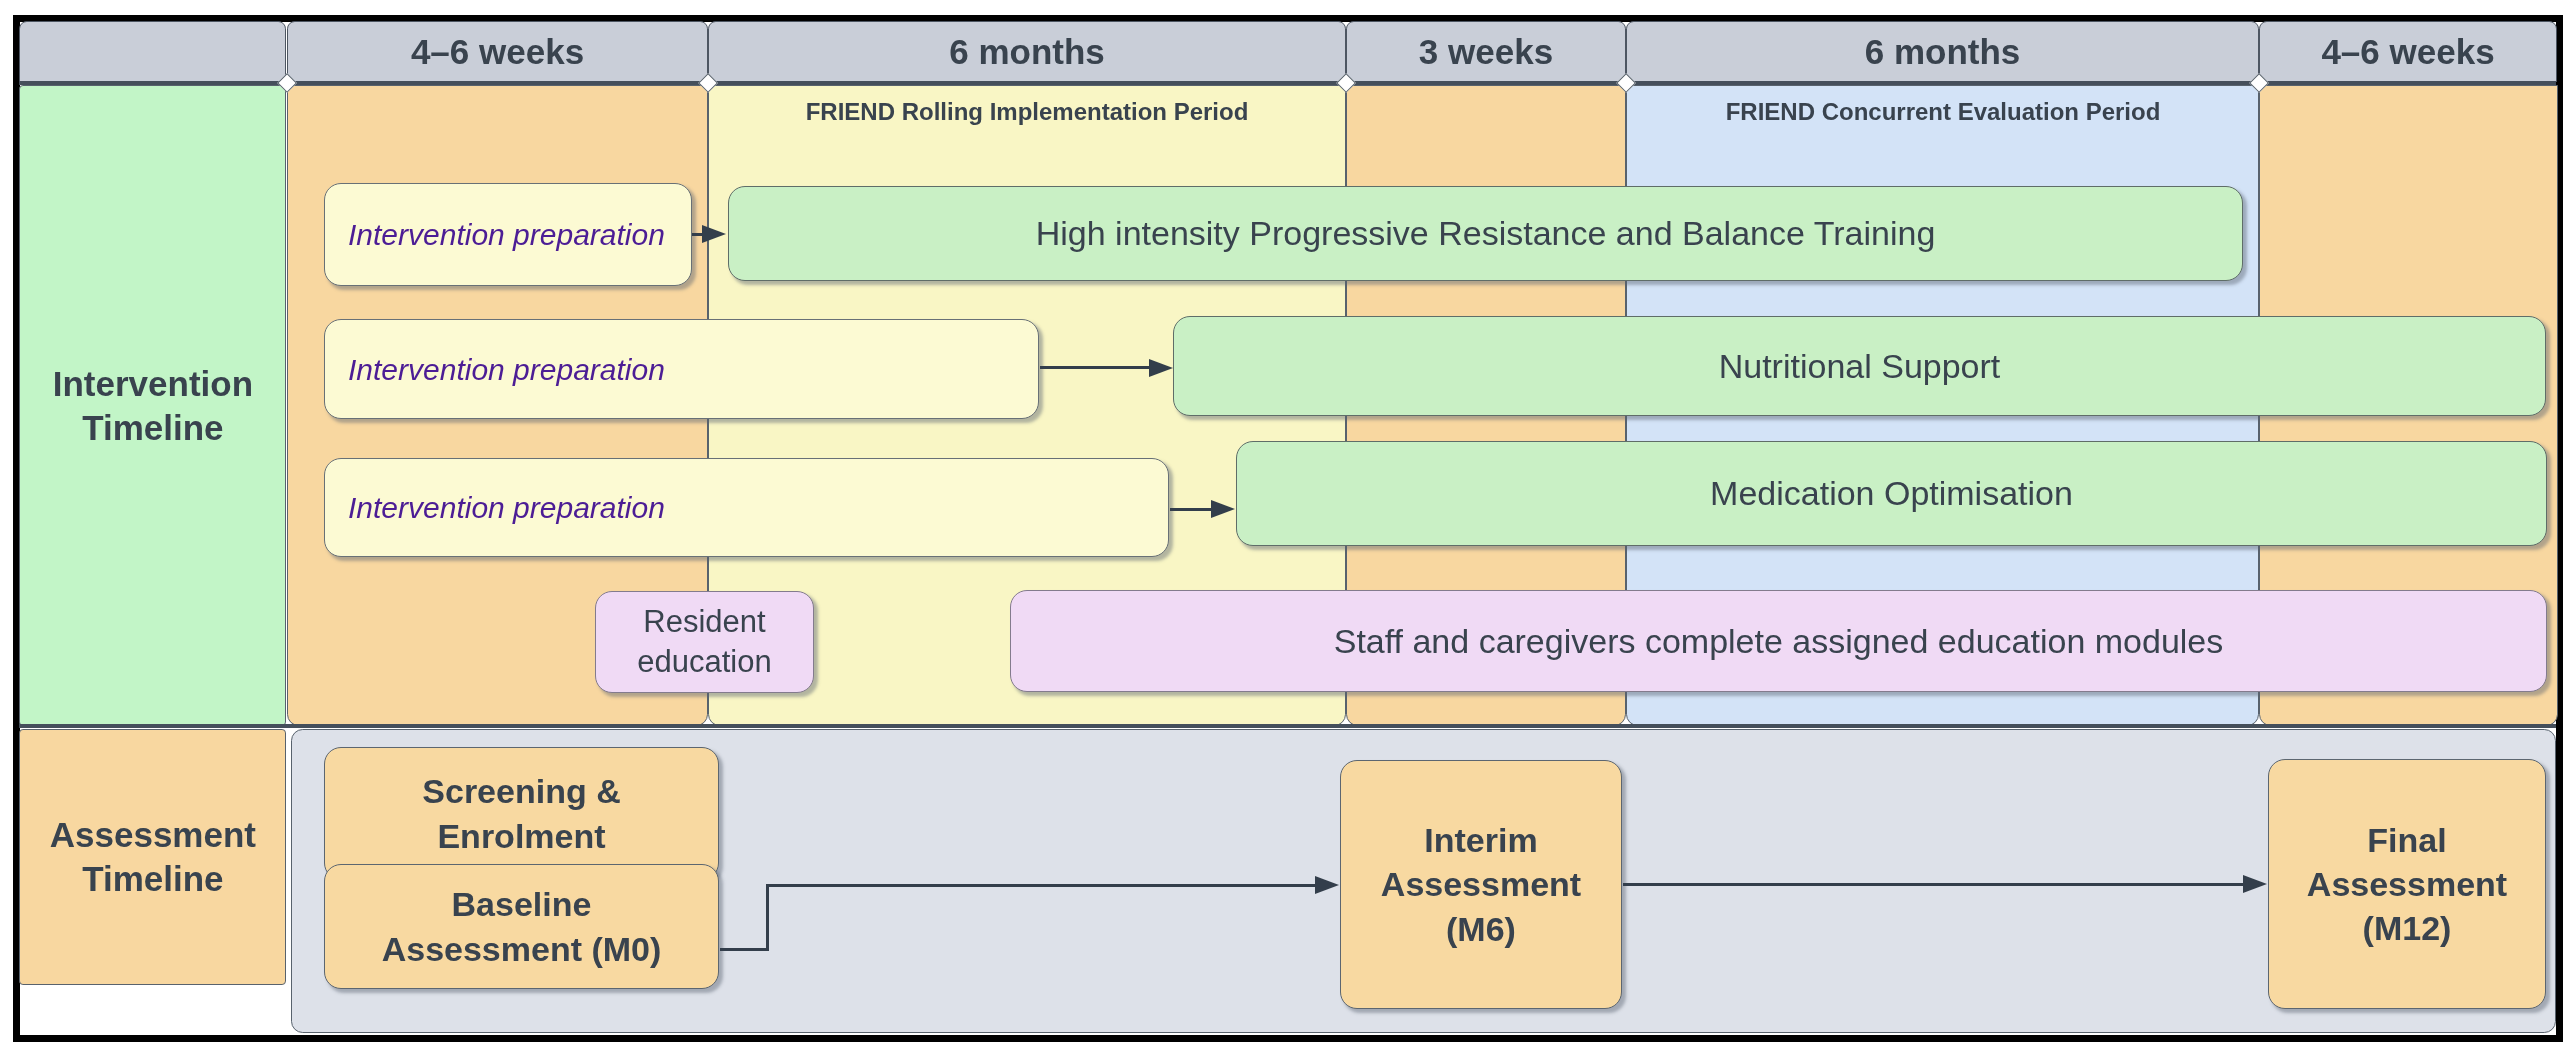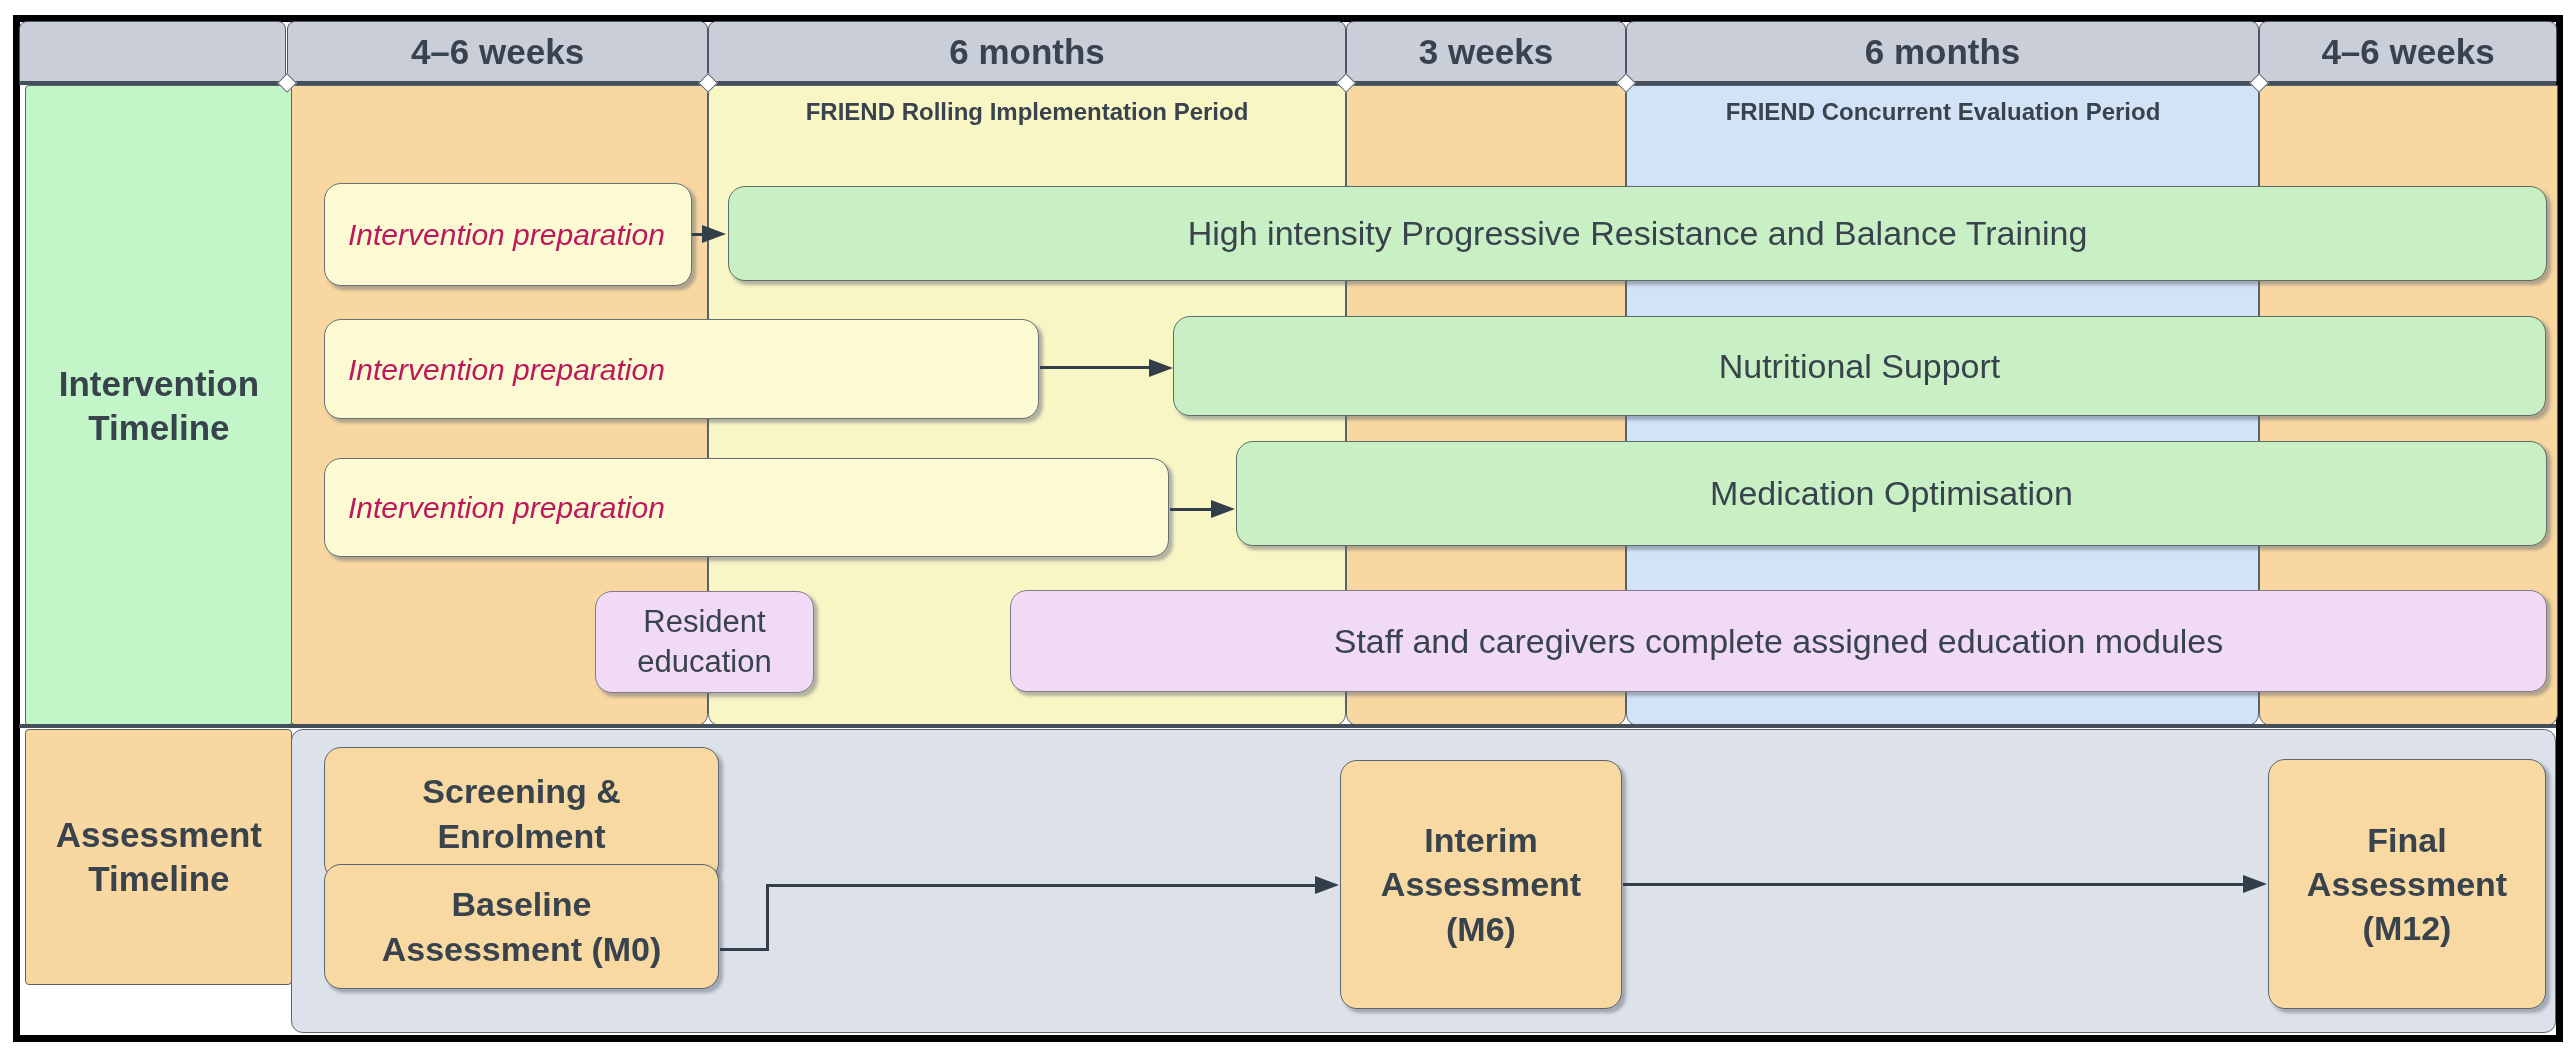--- a/index.html
+++ b/index.html
@@ -16,37 +16,37 @@
          font-size:35px;font-weight:bold;z-index:1;}
   .hrule{left:19.4px;top:81px;width:2537px;height:3.9px;background:#454f5b;z-index:2;}
   .mrule{left:19.4px;top:724px;width:2537px;height:3.9px;background:#454f5b;z-index:2;}
 
   
   .band{top:85px;height:641px;border:1.9px solid #58626d;border-radius:0 0 11.7px 11.7px;z-index:1;}
   .band.orange{background:#f8d7a0;}
   .band.yellow{background:#f9f6c5;}
   .band.blue{background:#d3e3f7;}
   .rowlabel{left:19.4px;width:267px;border:1.9px solid #58626d;display:flex;align-items:center;justify-content:center;
-            text-align:center;font-size:35px;font-weight:bold;line-height:1.25;z-index:1;border-radius:3.9px;margin-left:6px;}
+            text-align:center;font-size:35px;font-weight:bold;line-height:1.25;z-index:1;border-radius:3.9px;}
   .rowlabel.green{top:85px;height:641px;background:#c2f5c7;}
   .rowlabel.orange{top:729px;height:256px;background:#f8d7a0;}
 
   
   .assessbg{left:291px;top:729px;width:2265px;height:304px;background:#dde1e9;
             border:1.9px solid #58626d;border-radius:11.7px;z-index:1;}
 
   
   .bandtitle{top:97px;width:544px;text-align:center;font-size:24px;font-weight:bold;line-height:1.24;z-index:2;}
 
   
   .box{border:1.9px solid #687076;border-radius:17px;display:flex;align-items:center;justify-content:center;
        text-align:center;font-size:34px;line-height:1.3;z-index:3;
        box-shadow:3.2px 3.9px 3.2px rgba(90,100,112,0.45);}
   .box.prep{background:#fcfad3;justify-content:flex-start;padding-left:23px;
-            font-style:italic;font-size:30px;color:#be185d;white-space:nowrap;}
+            font-style:italic;font-size:30px;color:#4c1d95;white-space:nowrap;}
   .box.green{background:#c9f0c5;border-color:#5f6d68;}
   .box.purple{background:#f0daf5;border-color:#837b8d;}
   .box.orangebox{background:#f8d9a1;font-weight:bold;border-color:#5c6670;padding:0 26px;}
 
   
   .aline{background:#333e4b;z-index:4;}
   .ahead{width:0;height:0;border-top:9.7px solid transparent;border-bottom:9.7px solid transparent;
          border-left:24.6px solid #333e4b;z-index:4;}
 
   
@@ -75,21 +75,21 @@
 <div class="abs rowlabel green">Intervention Timeline</div>
 <div class="abs rowlabel orange">Assessment Timeline</div>
 
 <div class="abs assessbg"></div>
 <div class="abs mrule"></div>
 
 <div class="abs bandtitle" style="left:755px;">FRIEND Rolling Implementation Period</div>
 <div class="abs bandtitle" style="left:1671px;">FRIEND Concurrent Evaluation Period</div>
 
 <div class="abs box prep" style="left:324px;top:183px;width:368px;height:103px;">Intervention preparation</div>
-<div class="abs box green" style="left:728px;top:186px;width:1819px;height:95px;">High intensity Progressive Resistance and Balance Training</div>
+<div class="abs box green" style="left:728px;top:186px;width:1515px;height:95px;">High intensity Progressive Resistance and Balance Training</div>
 <div class="abs box prep" style="left:324px;top:319px;width:715px;height:100px;">Intervention preparation</div>
 <div class="abs box green" style="left:1173px;top:316px;width:1373px;height:100px;">Nutritional Support</div>
 <div class="abs box prep" style="left:324px;top:458px;width:845px;height:99px;">Intervention preparation</div>
 <div class="abs box green" style="left:1236px;top:441px;width:1311px;height:105px;">Medication Optimisation</div>
 <div class="abs box purple" style="left:595px;top:591px;width:219px;height:102px;font-size:31px;">Resident education</div>
 <div class="abs box purple" style="left:1010px;top:590px;width:1537px;height:102px;">Staff and caregivers complete assigned education modules</div>
 
 <div class="abs box orangebox" style="left:324px;top:747px;width:395px;height:133px;">Screening &amp; Enrolment</div>
 <div class="abs box orangebox" style="left:324px;top:864px;width:395px;height:125px;">Baseline Assessment (M0)</div>
 <div class="abs box orangebox" style="left:1340px;top:760px;width:282px;height:249px;">Interim Assessment (M6)</div>

